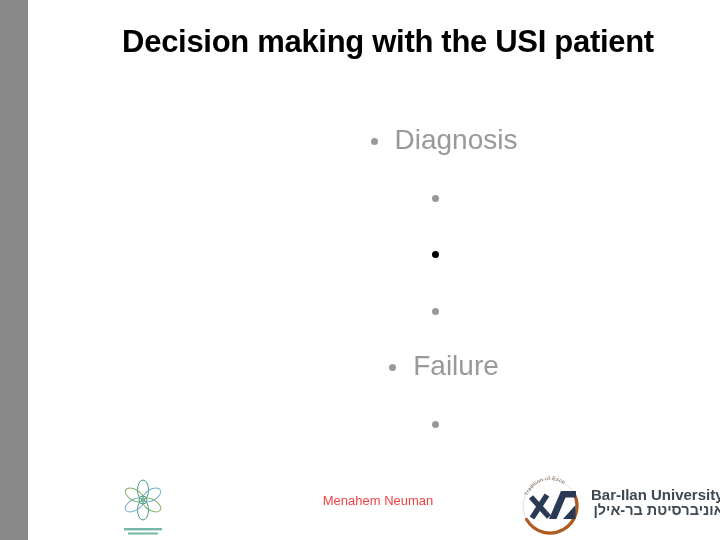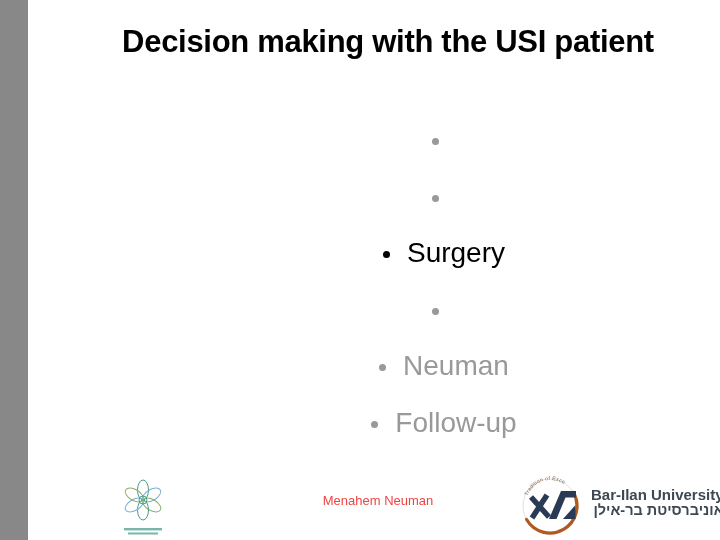--- a/index.html
+++ b/index.html
@@ -72,38 +72,37 @@
 </head>
 <body>
 
 <div class="slide">
 
   <div class="slide-title">Decision making with the USI patient</div>
 
   <ul class="bullet-list">
     <li class="bullet-item dimmed">
       <span class="bullet-dot"></span>
+      <span>Diagnosis</span>
     </li>
     <li class="bullet-item dimmed">
       <span class="bullet-dot"></span>
     </li>
     <li class="bullet-item active">
       <span class="bullet-dot"></span>
-      <span>Surgery</span>
     </li>
     <li class="bullet-item dimmed">
       <span class="bullet-dot"></span>
     </li>
     <li class="bullet-item dimmed">
       <span class="bullet-dot"></span>
-      <span>Neuman</span>
+      <span>Failure</span>
     </li>
     <li class="bullet-item dimmed">
       <span class="bullet-dot"></span>
-      <span>Follow-up</span>
     </li>
   </ul>
 
   <div class="author">Menahem Neuman</div>
 
   <svg class="flower-logo" width="50" height="62" viewBox="0 0 50 62" aria-hidden="true">
     <g stroke-width="1">
       <ellipse class="petal-teal" cx="25" cy="14" rx="5.5" ry="10"></ellipse>
       <ellipse class="petal-blue" cx="33.7" cy="19" rx="5.5" ry="10" transform="rotate(60 33.7 19)"></ellipse>
       <ellipse class="petal-green" cx="33.7" cy="29" rx="5.5" ry="10" transform="rotate(120 33.7 29)"></ellipse>

